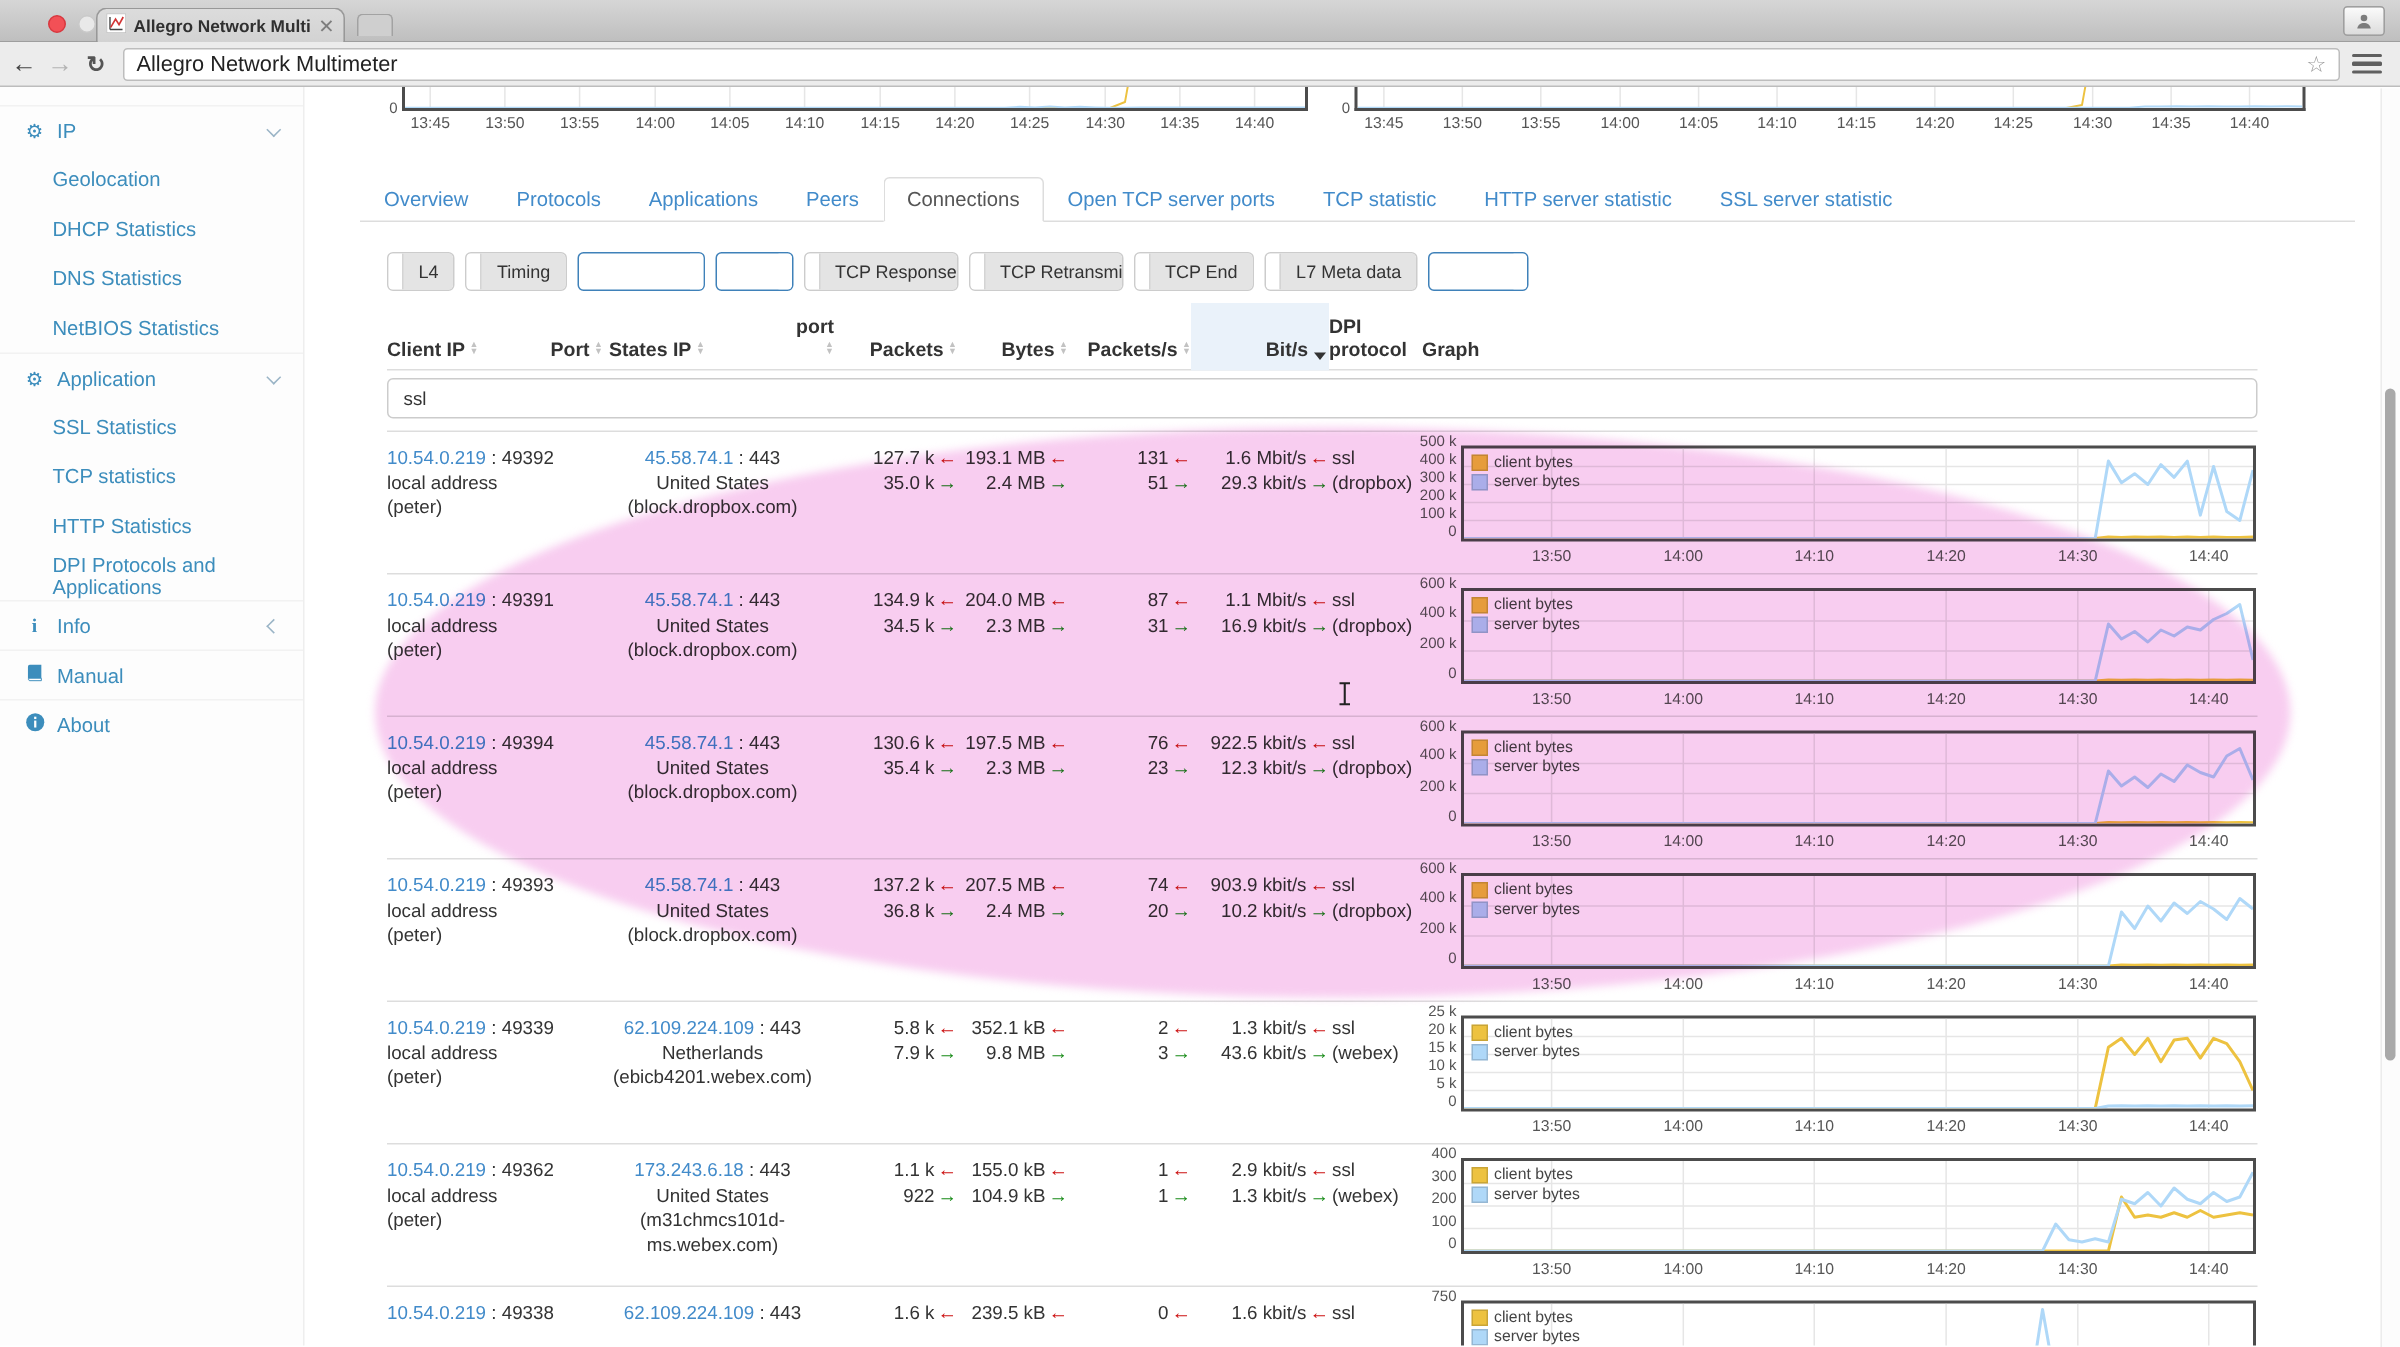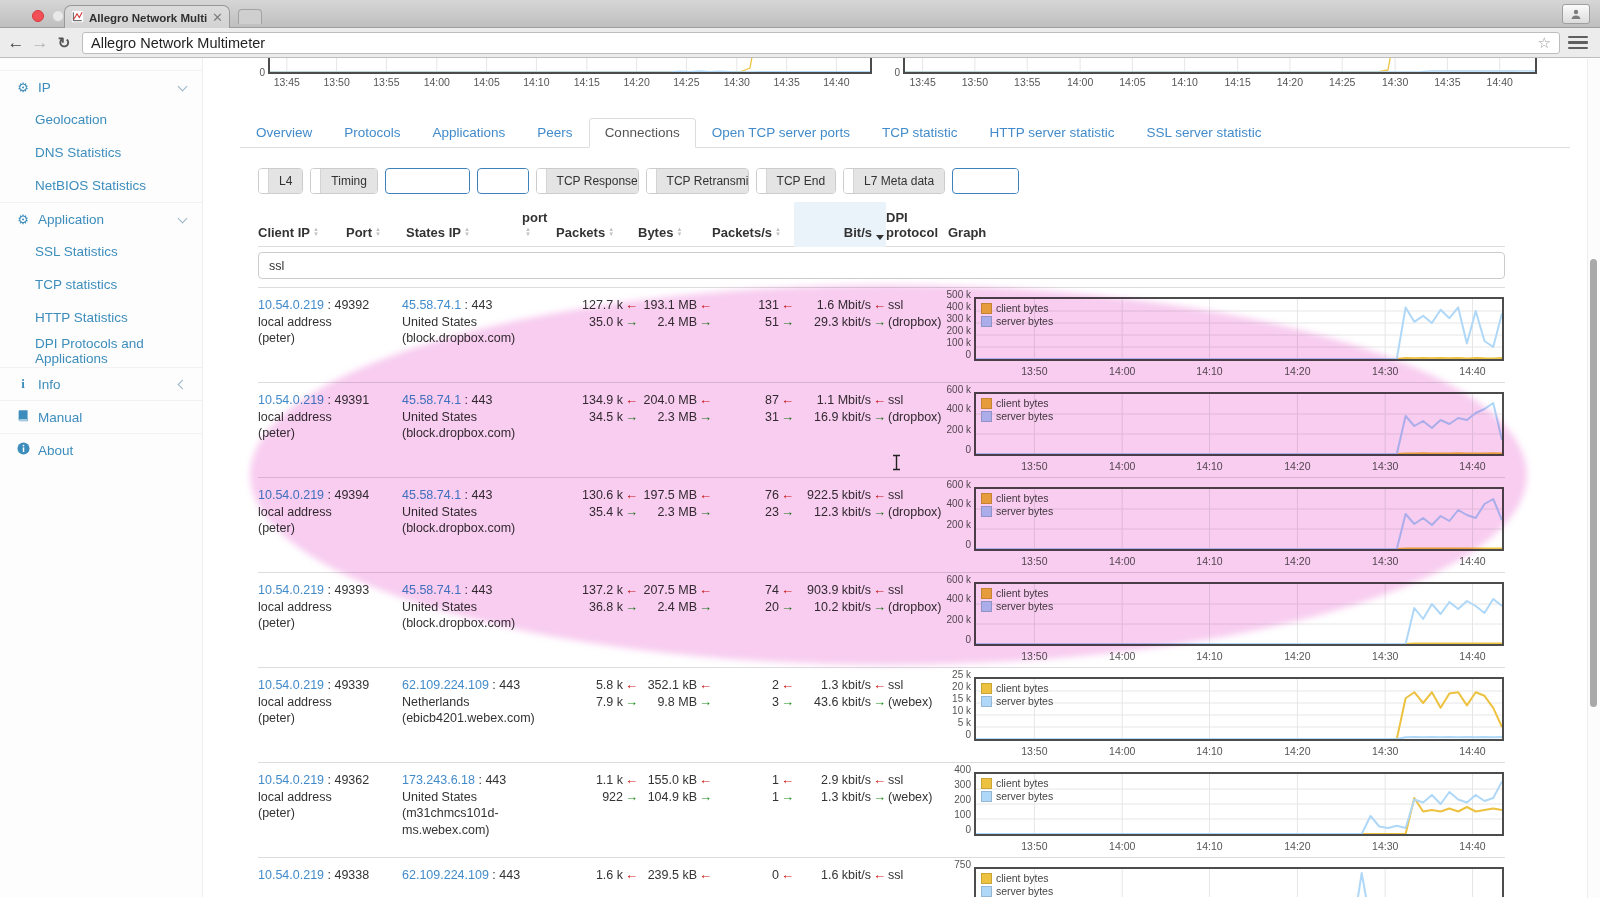--- a/index.html
+++ b/index.html
@@ -63,33 +63,33 @@
   .toggle .knob { width:9px; background:#fff; }
   .toggle .tlabel { display:flex; align-items:center; padding:0 10px; background:#e4e4e4; color:#333; border-left:1px solid #d4d4d4; white-space:nowrap; max-width:92px; overflow:hidden; }
   .toggle.on { flex-direction:row-reverse; border-color:#3f81b9; }
   .toggle.on .tlabel { background:#428bca; color:#fff; border-left:none; border-right:1px solid #3071a9; font-weight:bold;margin-top:24px; }
 
   
   .tbl { width:1247px; font-size:12.5px; color:#333; }
   .thead { display:grid; grid-template-columns:88px 56px 120px 34px 82px 74px 82px 92px 62px 1fr;
     height:45px; align-items:end; font-weight:bold; font-size:13px; margin-top:8px; border-bottom:1px solid #ddd; }
   .thead .hc { padding-bottom:7px; }
-  .thead .r { text-align:left; }
+  .thead .r { text-align:right; }
   .sorticon { display:inline-block; vertical-align:1px; margin-left:3px; line-height:0; }
   .sorticon i { display:block; font-style:normal; font-size:6px; color:#c2c2c2; line-height:5px; }
   .hc.hl { background:#eaf2fa; height:45px; display:flex; align-items:flex-end; justify-content:flex-end; padding:0 2px 7px 0; }
   .caret-down { display:inline-block; margin-left:4px; width:0; height:0; border-left:4px solid transparent; border-right:4px solid transparent; border-top:5px solid #333; vertical-align:1px; }
   .dpi-hdr div { line-height:15px; }
   .searchrow input { width:1247px; height:27px; margin-top:5px; border:1px solid #ccc; border-radius:4px; padding:0 10px; font-size:12.5px; color:#333; font-family:"Liberation Sans",sans-serif; }
 
   #rows { margin-top:8px; width:1247px; }
   .row { display:grid; grid-template-columns:88px 56px 120px 34px 82px 74px 82px 92px 62px 1fr;
     min-height:95px; border-top:1px solid #ddd; padding-top:9px; align-items:start; }
   .cell.client { grid-column:1/3; }
-  .cell.server { grid-column:3/5; padding-right:8px; }
+  .cell.server { grid-column:3/5; padding-right:8px;text-align:center; }
   .cell div { line-height:16.5px; }
   a.ip { color:#428bca; text-decoration:none; }
   .num { text-align:right; }
   .numline { white-space:nowrap; }
   .arr { font-weight:bold; margin-left:2px; font-size:13px; }
   .arr.in { color:#cc1111; }
   .arr.out { color:#1a8c1a; }
   .cell.dpi { padding-left:2px; }
   .cell.graphcell { padding-left:0; }
 
@@ -161,20 +161,23 @@
   <div class="page">
 
     <aside class="sidebar snav">
       <div class="item section">
         <span class="icon">⚙</span>
         <span class="lbl">IP</span>
           <span class="chev down"></span>
       </div>
       <div class="item child">
           <span class="lbl">Geolocation</span>
+        </div>
+      <div class="item child">
+          <span class="lbl">DHCP Statistics</span>
         </div>
       <div class="item child">
           <span class="lbl">DNS Statistics</span>
         </div>
       <div class="item child">
           <span class="lbl">NetBIOS Statistics</span>
         </div>
       <div class="item section">
         <span class="icon">⚙</span>
         <span class="lbl">Application</span>

